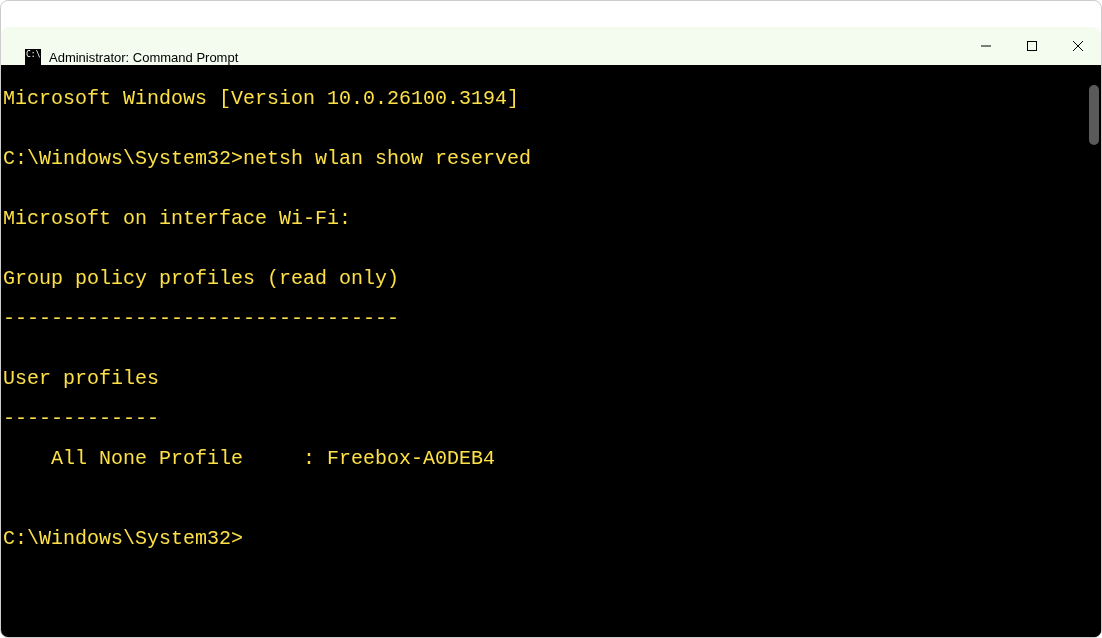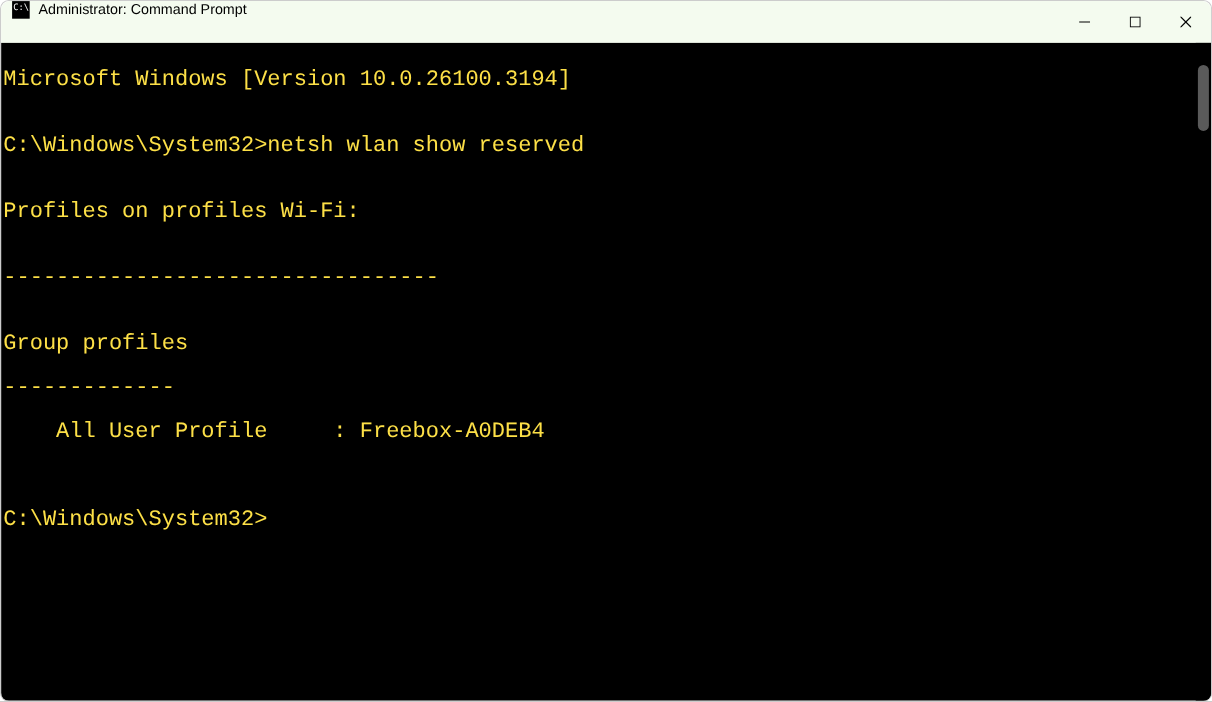--- a/index.html
+++ b/index.html
@@ -13,25 +13,26 @@
       background: #fff;
       font-family: 'Segoe UI', Tahoma, sans-serif;
       overflow: hidden;
       border: 1px solid #ccc;
       border-radius: 8px;
     }
     .titlebar {
       height: 38px;
       background: #f4fbef;
       display: flex;
-      align-items: flex-start;
-      padding-left: 10px;
+      align-items: flex-end;
+      padding-left: 24px;
       border-top-left-radius: 8px;
       border-top-right-radius: 8px;
       position: relative;
+      margin-top: 26px;
     }
     .titlebar-icon {
       width: 16px;
       height: 16px;
       margin-right: 8px;
       background: #000;
       position: relative;
       display: flex;
       align-items: center;
       justify-content: center;
@@ -135,27 +136,28 @@
     </div>
   </div>
 </div>
 
 <div class="terminal-area">
   <div class="terminal-content">
 <span class="line">Microsoft Windows [Version 10.0.26100.3194]</span>
 <span class="line"></span>
 <span class="prompt-line"><span>C:\Windows\System32&gt;</span><span>netsh wlan show reserved</span></span>
 <span class="line"></span>
-<span class="line">Profiles on profiles Wi-Fi:</span>
+<span class="line">Microsoft on interface Wi-Fi:</span>
 <span class="line"></span>
+<span class="line">Group policy profiles (read only)</span>
 <span class="line">---------------------------------</span>
 <span class="line"></span>
-<span class="line">Group profiles</span>
+<span class="line">User profiles</span>
 <span class="line">-------------</span>
-<span class="line">    All User Profile     : Freebox-A0DEB4</span>
+<span class="line">    All None Profile     : Freebox-A0DEB4</span>
 <span class="line"></span>
 <span class="line"></span>
 <span class="line">C:\Windows\System32&gt;</span>
   </div>
   <div class="scrollbar">
     <div class="scrollbar-thumb"></div>
   </div>
 </div>
 
 </body></html>

